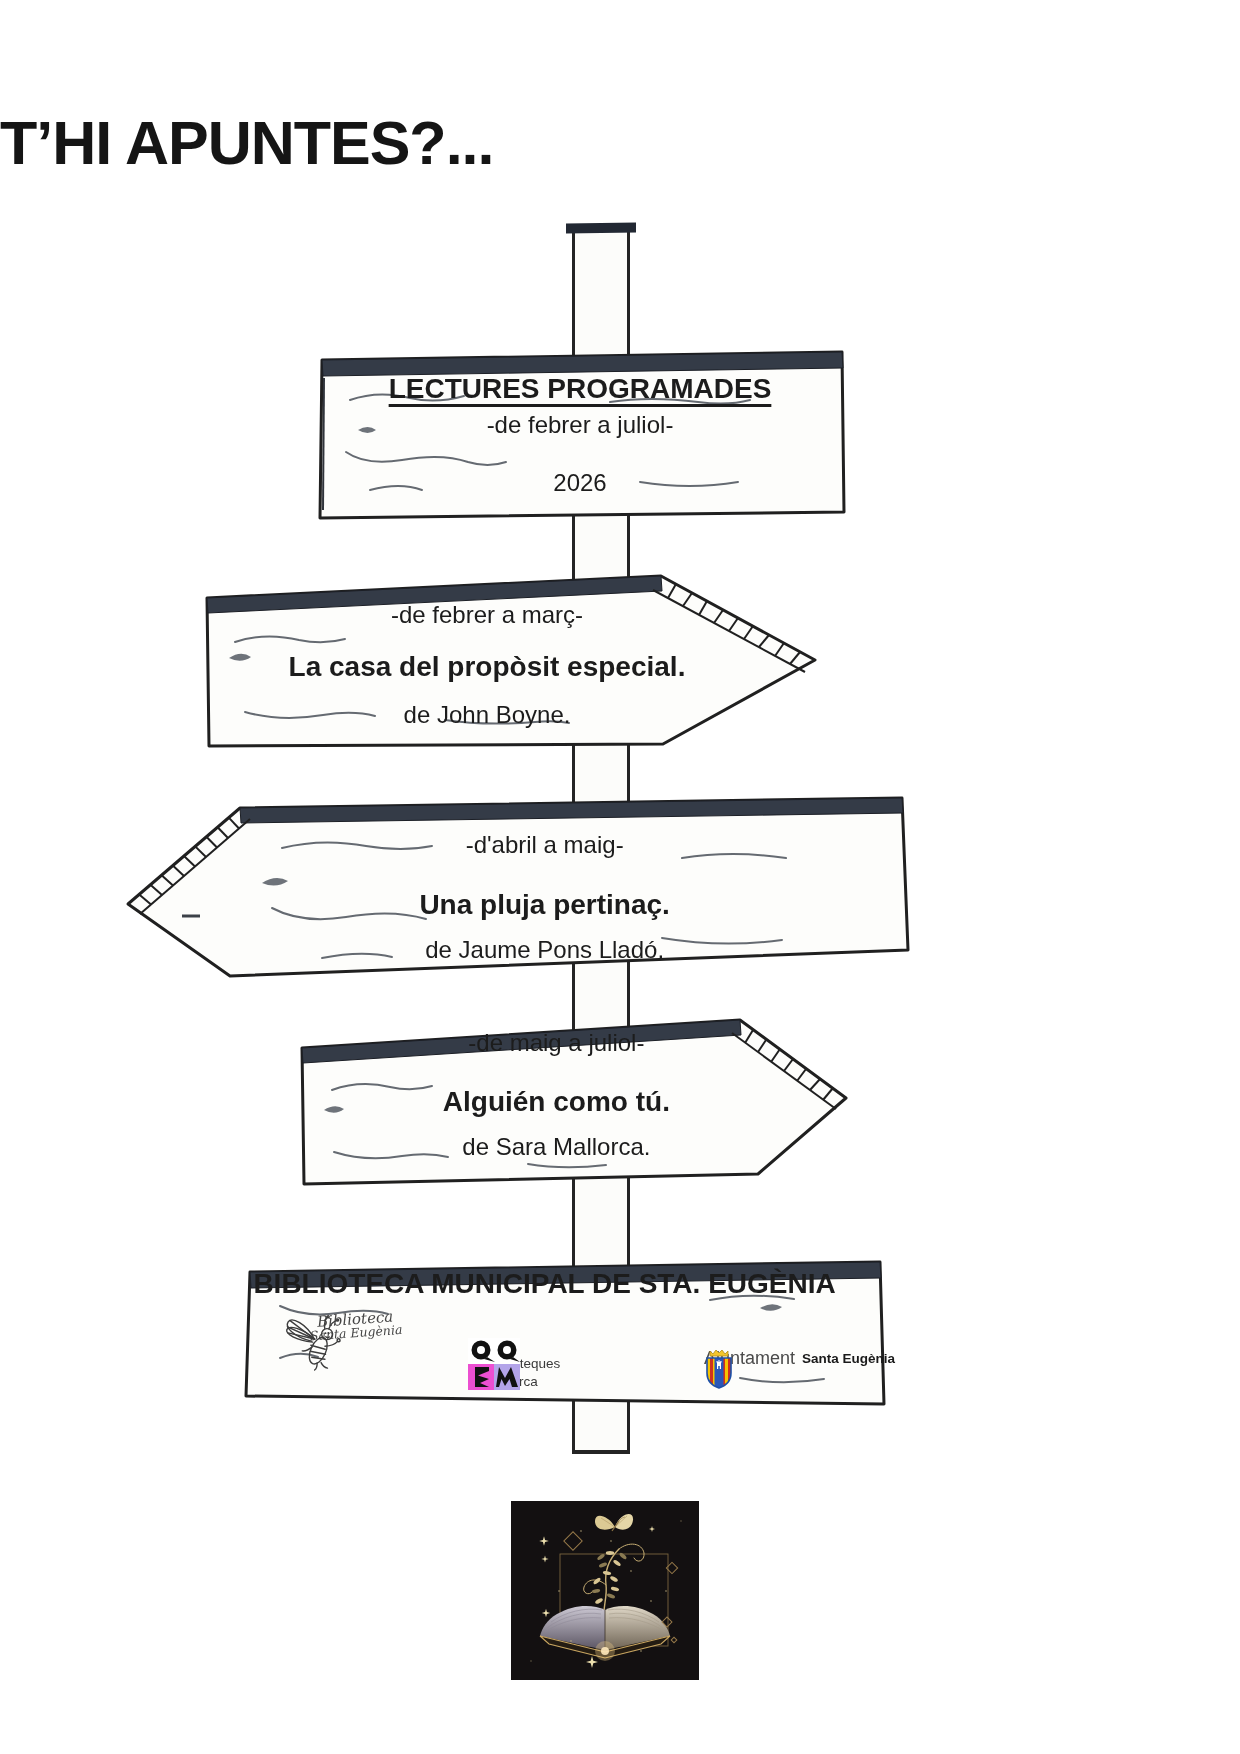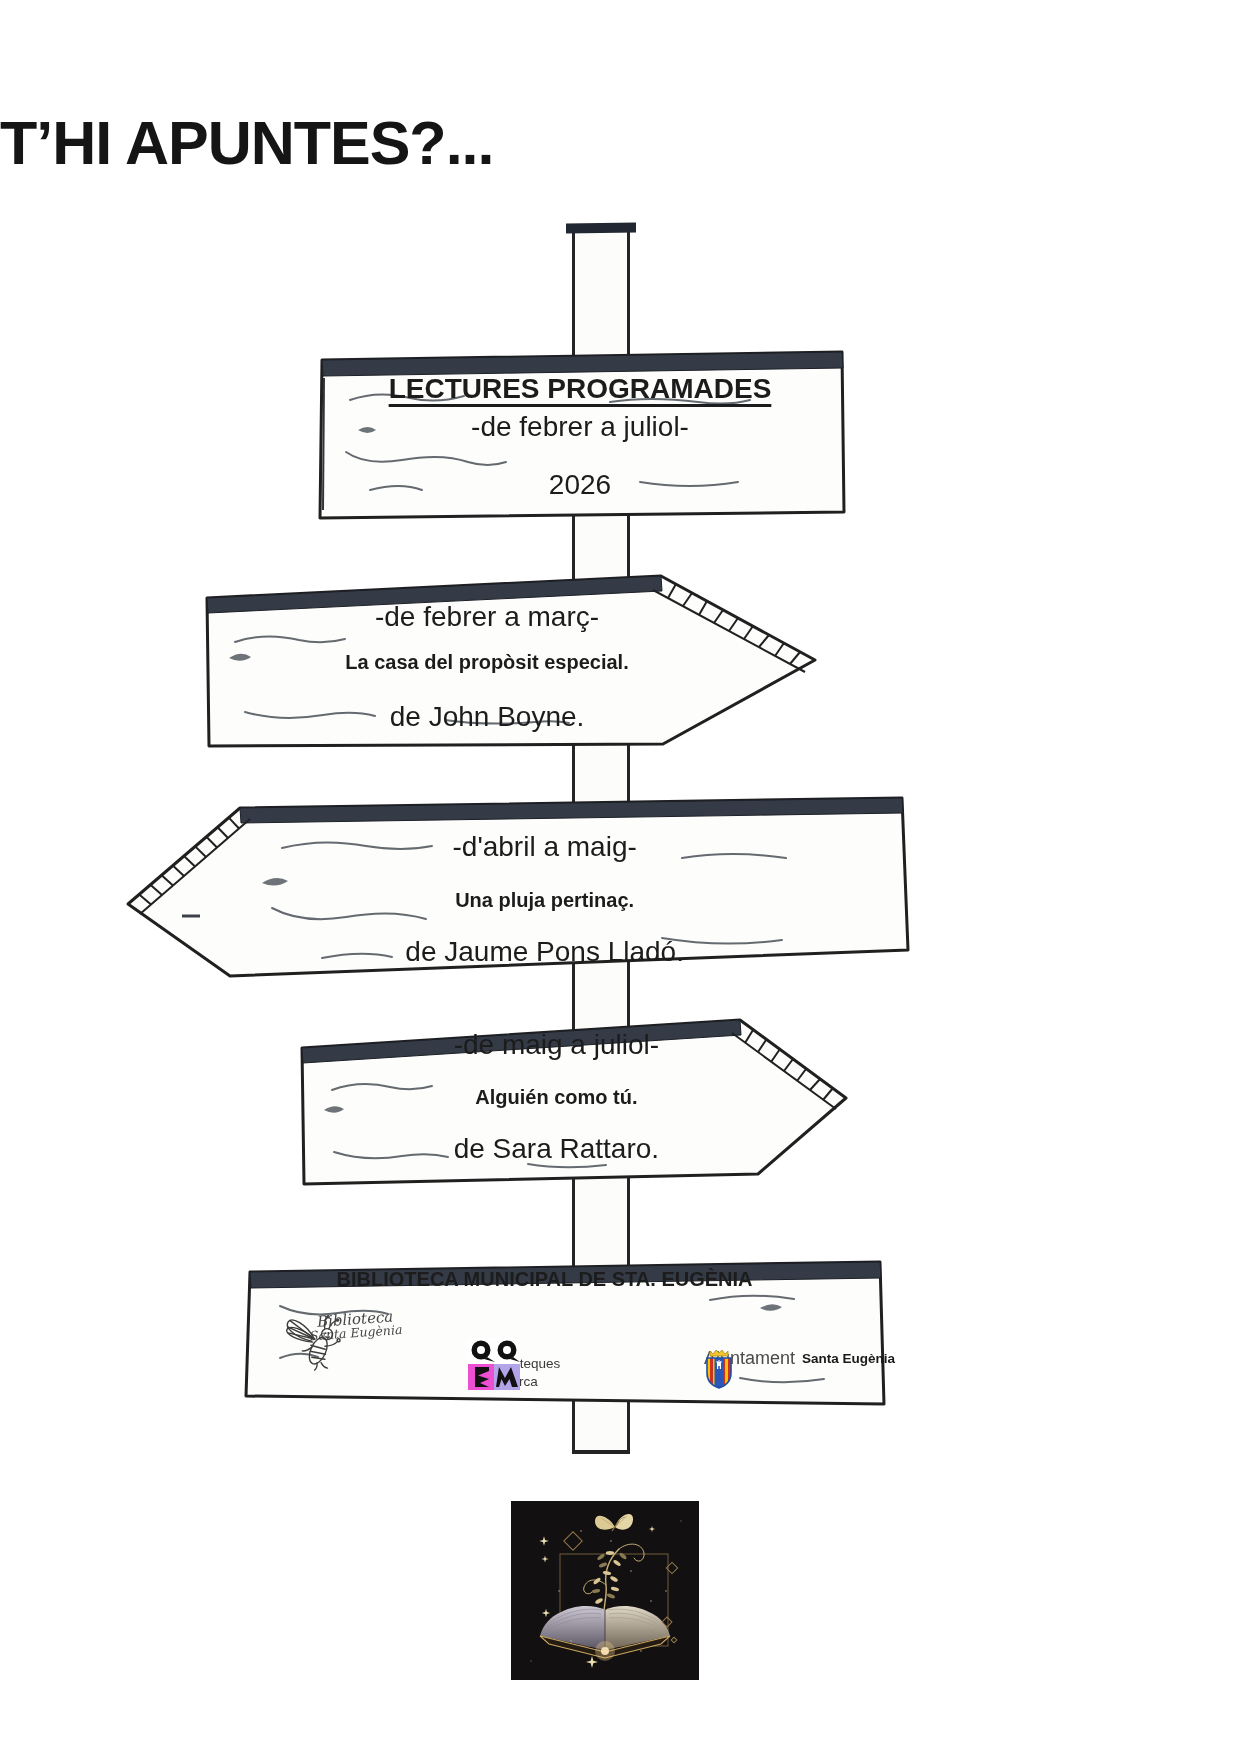--- a/index.html
+++ b/index.html
@@ -9,22 +9,22 @@
          font-size:61px;font-weight:600;letter-spacing:-1px;color:#151515;}
   
   .post{position:absolute;left:572px;top:232px;width:52px;height:1218px;background:#fcfcfa;
         border-left:3px solid #242424;border-right:3px solid #242424;border-bottom:4px solid #242424;z-index:1;}
   .post::before{content:"";position:absolute;left:-9px;top:-9px;right:-9px;height:10px;background:#222833;transform:skewY(-0.7deg);}
   .post::after{content:"";position:absolute;left:9px;top:4px;bottom:4px;width:3px;
         background:linear-gradient(#e3e3dc,#cicfc8,#d8d8d0);opacity:.55;}
   
   .sign{position:absolute;z-index:2;}
   .sign svg{position:absolute;left:0;top:0;}
-  .ln{position:absolute;left:0;width:100%;text-align:center;font-size:28px;color:#1c1c1c;z-index:3;}
-  .ln.b{font-weight:bold;font-size:20px;}
+  .ln{position:absolute;left:0;width:100%;text-align:center;font-size:24px;color:#1c1c1c;z-index:3;}
+  .ln.b{font-weight:bold;font-size:28px;}
   .ln.u{font-weight:bold;font-size:28px;text-decoration:underline;text-decoration-thickness:2.5px;text-underline-offset:6px;margin-top:20px;}
   .s1{left:310px;top:330px;width:540px;height:196px;}
   .s1 .t1{top:23px}.s1 .t2{top:81px}.s1 .t3{top:139px}
   .s2{left:195px;top:560px;width:628px;height:198px;text-decoration:underline;}
   .s2 .ln{width:93%}
   .s2 .t1{top:41px}.s2 .t2{top:91px}.s2 .t3{top:141px}
   .s3{left:122px;top:786px;width:790px;height:206px;}
   .s3 .ln{left:9%;width:89%}
   .s3 .t1{top:45px}.s3 .t2{top:103px}.s3 .t3{top:150px}
   .s4{left:288px;top:1006px;width:565px;height:186px;}
@@ -150,21 +150,21 @@
       </g>
       <g fill="none" stroke="#555b63" stroke-width="2" stroke-linecap="round" opacity="0.9">
         <path d="M44,84 q28,-10 58,-3 q22,5 42,-1"></path>
         <path d="M46,146 q32,10 68,4 q26,-4 46,1"></path>
         <path d="M240,158 q36,6 78,1"></path>
       </g>
       <path d="M36,104 q11,-7 20,-1 q-9,7 -20,1 Z" fill="#4a505a" opacity="0.8"></path>
     </svg>
     <div class="ln b t2">Alguién como tú.</div>
     <div class="ln t1">-de maig a juliol-</div>
-    <div class="ln t3">de Sara Rattaro.</div>
+    <div class="ln t3">de Sara Mallorca.</div>
   </section>
 
   <section class="sign s5">
     <svg width="648" height="178" viewBox="0 0 648 178">
       <path d="M10,36 L640,26 L644,168 L6,160 Z" fill="#fdfdfb" stroke="#202020" stroke-width="3" stroke-linejoin="round"></path>
       <path d="M10,36 L640,26 L641,42 L11,52 Z" fill="#343b47" stroke="#1c1f26" stroke-width="1"></path>
       <g fill="none" stroke="#555b63" stroke-width="2" stroke-linecap="round" opacity="0.9">
         <path d="M40,70 q26,12 58,7 q30,-5 50,1"></path>
         <path d="M470,64 q40,-8 84,-1"></path>
         <path d="M500,142 q40,8 84,1"></path>

